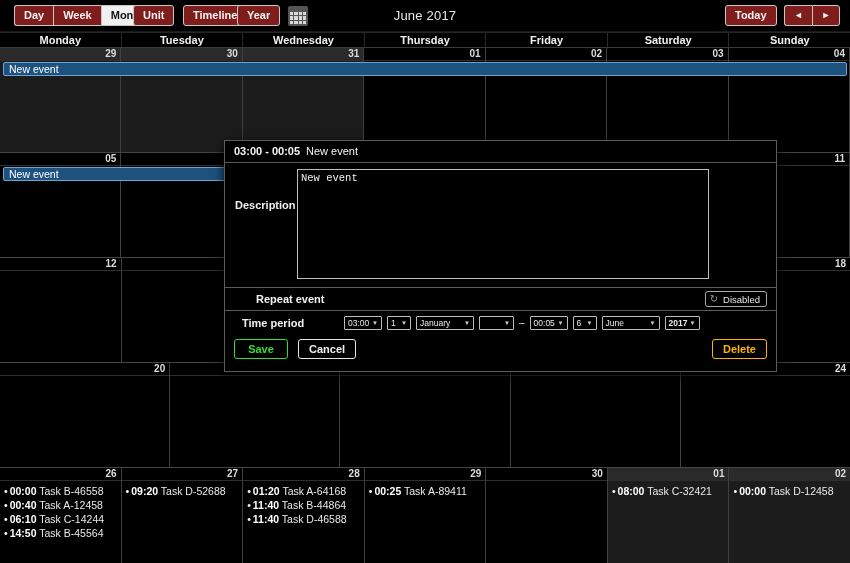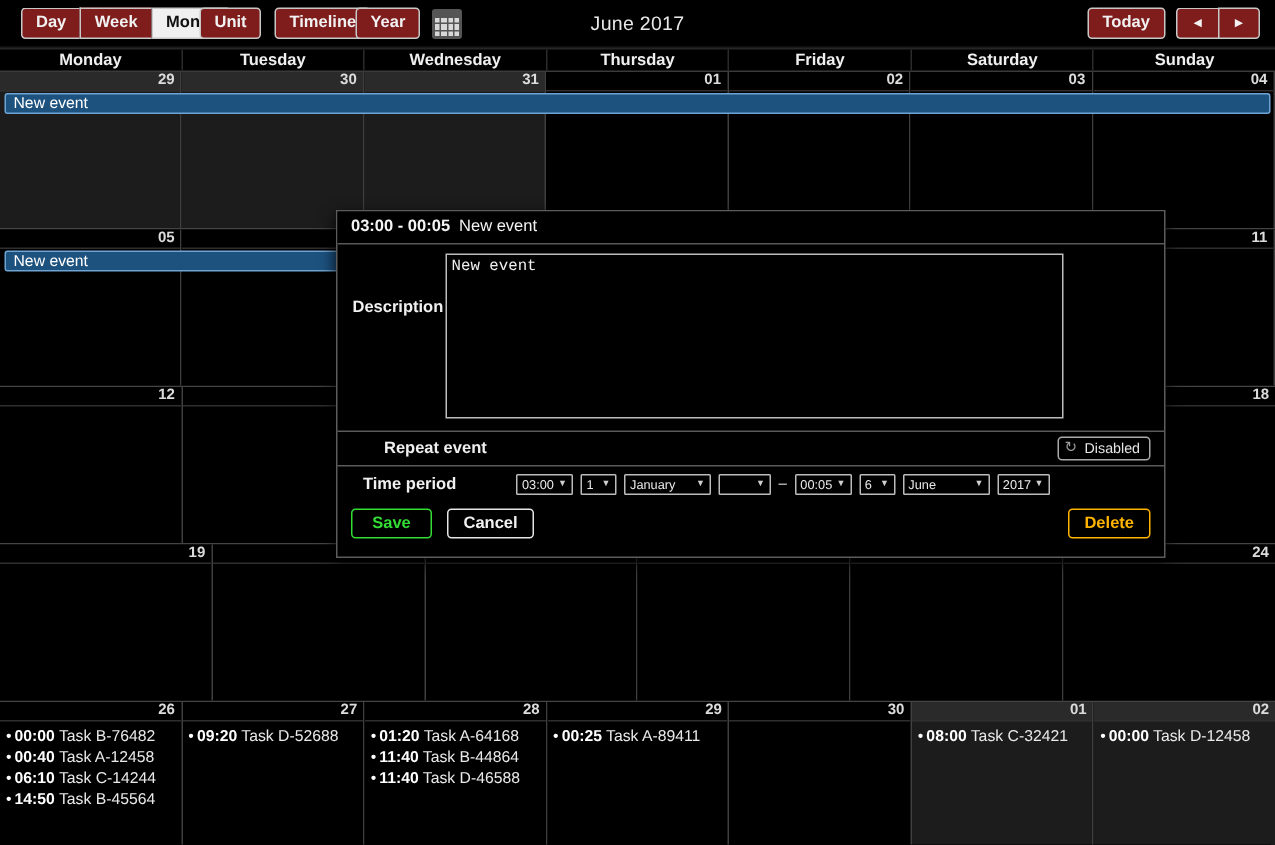--- a/index.html
+++ b/index.html
@@ -196,21 +196,21 @@
     cursor: pointer;
   }
   .sel::after {
     content: "\25BC";
     position: absolute; right: 3px; top: 0;
     font-size: 6px; color: #cfcfcf; line-height: 13px;
   }
   .w-time { width: 38px; }
   .w-day  { width: 24px; }
   .w-mon  { width: 58px; }
-  .w-yr   { width: 35px; }
+  .w-yr   { width: 35px; font-weight: bold; }
   .dash { color: #e0e0e0; font-size: 10px; margin: 0 5px 0 0; }
 
   .row-buttons {
     position: relative;
     display: flex; align-items: flex-start;
     height: 30px; padding: 0 9px;
     margin-top: 5px;
   }
   .dbtn {
     height: 20px; line-height: 18px;
@@ -375,24 +375,20 @@
             <div class="dnum">17</div>
           </div>
           <div class="cell">
             <div class="dnumbar"></div>
             <div class="dnum">18</div>
           </div>
         </div>
         <div class="week">
           <div class="cell">
             <div class="dnumbar"></div>
-            <div class="dnum">19</div>
-          </div>
-          <div class="cell">
-            <div class="dnumbar"></div>
             <div class="dnum">20</div>
           </div>
           <div class="cell">
             <div class="dnumbar"></div>
             <div class="dnum">21</div>
           </div>
           <div class="cell">
             <div class="dnumbar"></div>
             <div class="dnum">22</div>
           </div>
@@ -403,21 +399,21 @@
           <div class="cell">
             <div class="dnumbar"></div>
             <div class="dnum">24</div>
           </div>
         </div>
         <div class="week last">
           <div class="cell">
             <div class="dnumbar"></div>
             <div class="dnum">26</div>
             <div class="evlist">
-              <div class="ev"><span class="dot">•</span><span class="tm">00:00</span><span> Task B-76482</span></div>
+              <div class="ev"><span class="dot">•</span><span class="tm">00:00</span><span> Task B-46558</span></div>
               <div class="ev"><span class="dot">•</span><span class="tm">00:40</span><span> Task A-12458</span></div>
               <div class="ev"><span class="dot">•</span><span class="tm">06:10</span><span> Task C-14244</span></div>
               <div class="ev"><span class="dot">•</span><span class="tm">14:50</span><span> Task B-45564</span></div>
             </div>
           </div>
           <div class="cell">
             <div class="dnumbar"></div>
             <div class="dnum">27</div>
             <div class="evlist">
               <div class="ev"><span class="dot">•</span><span class="tm">09:20</span><span> Task D-52688</span></div>

